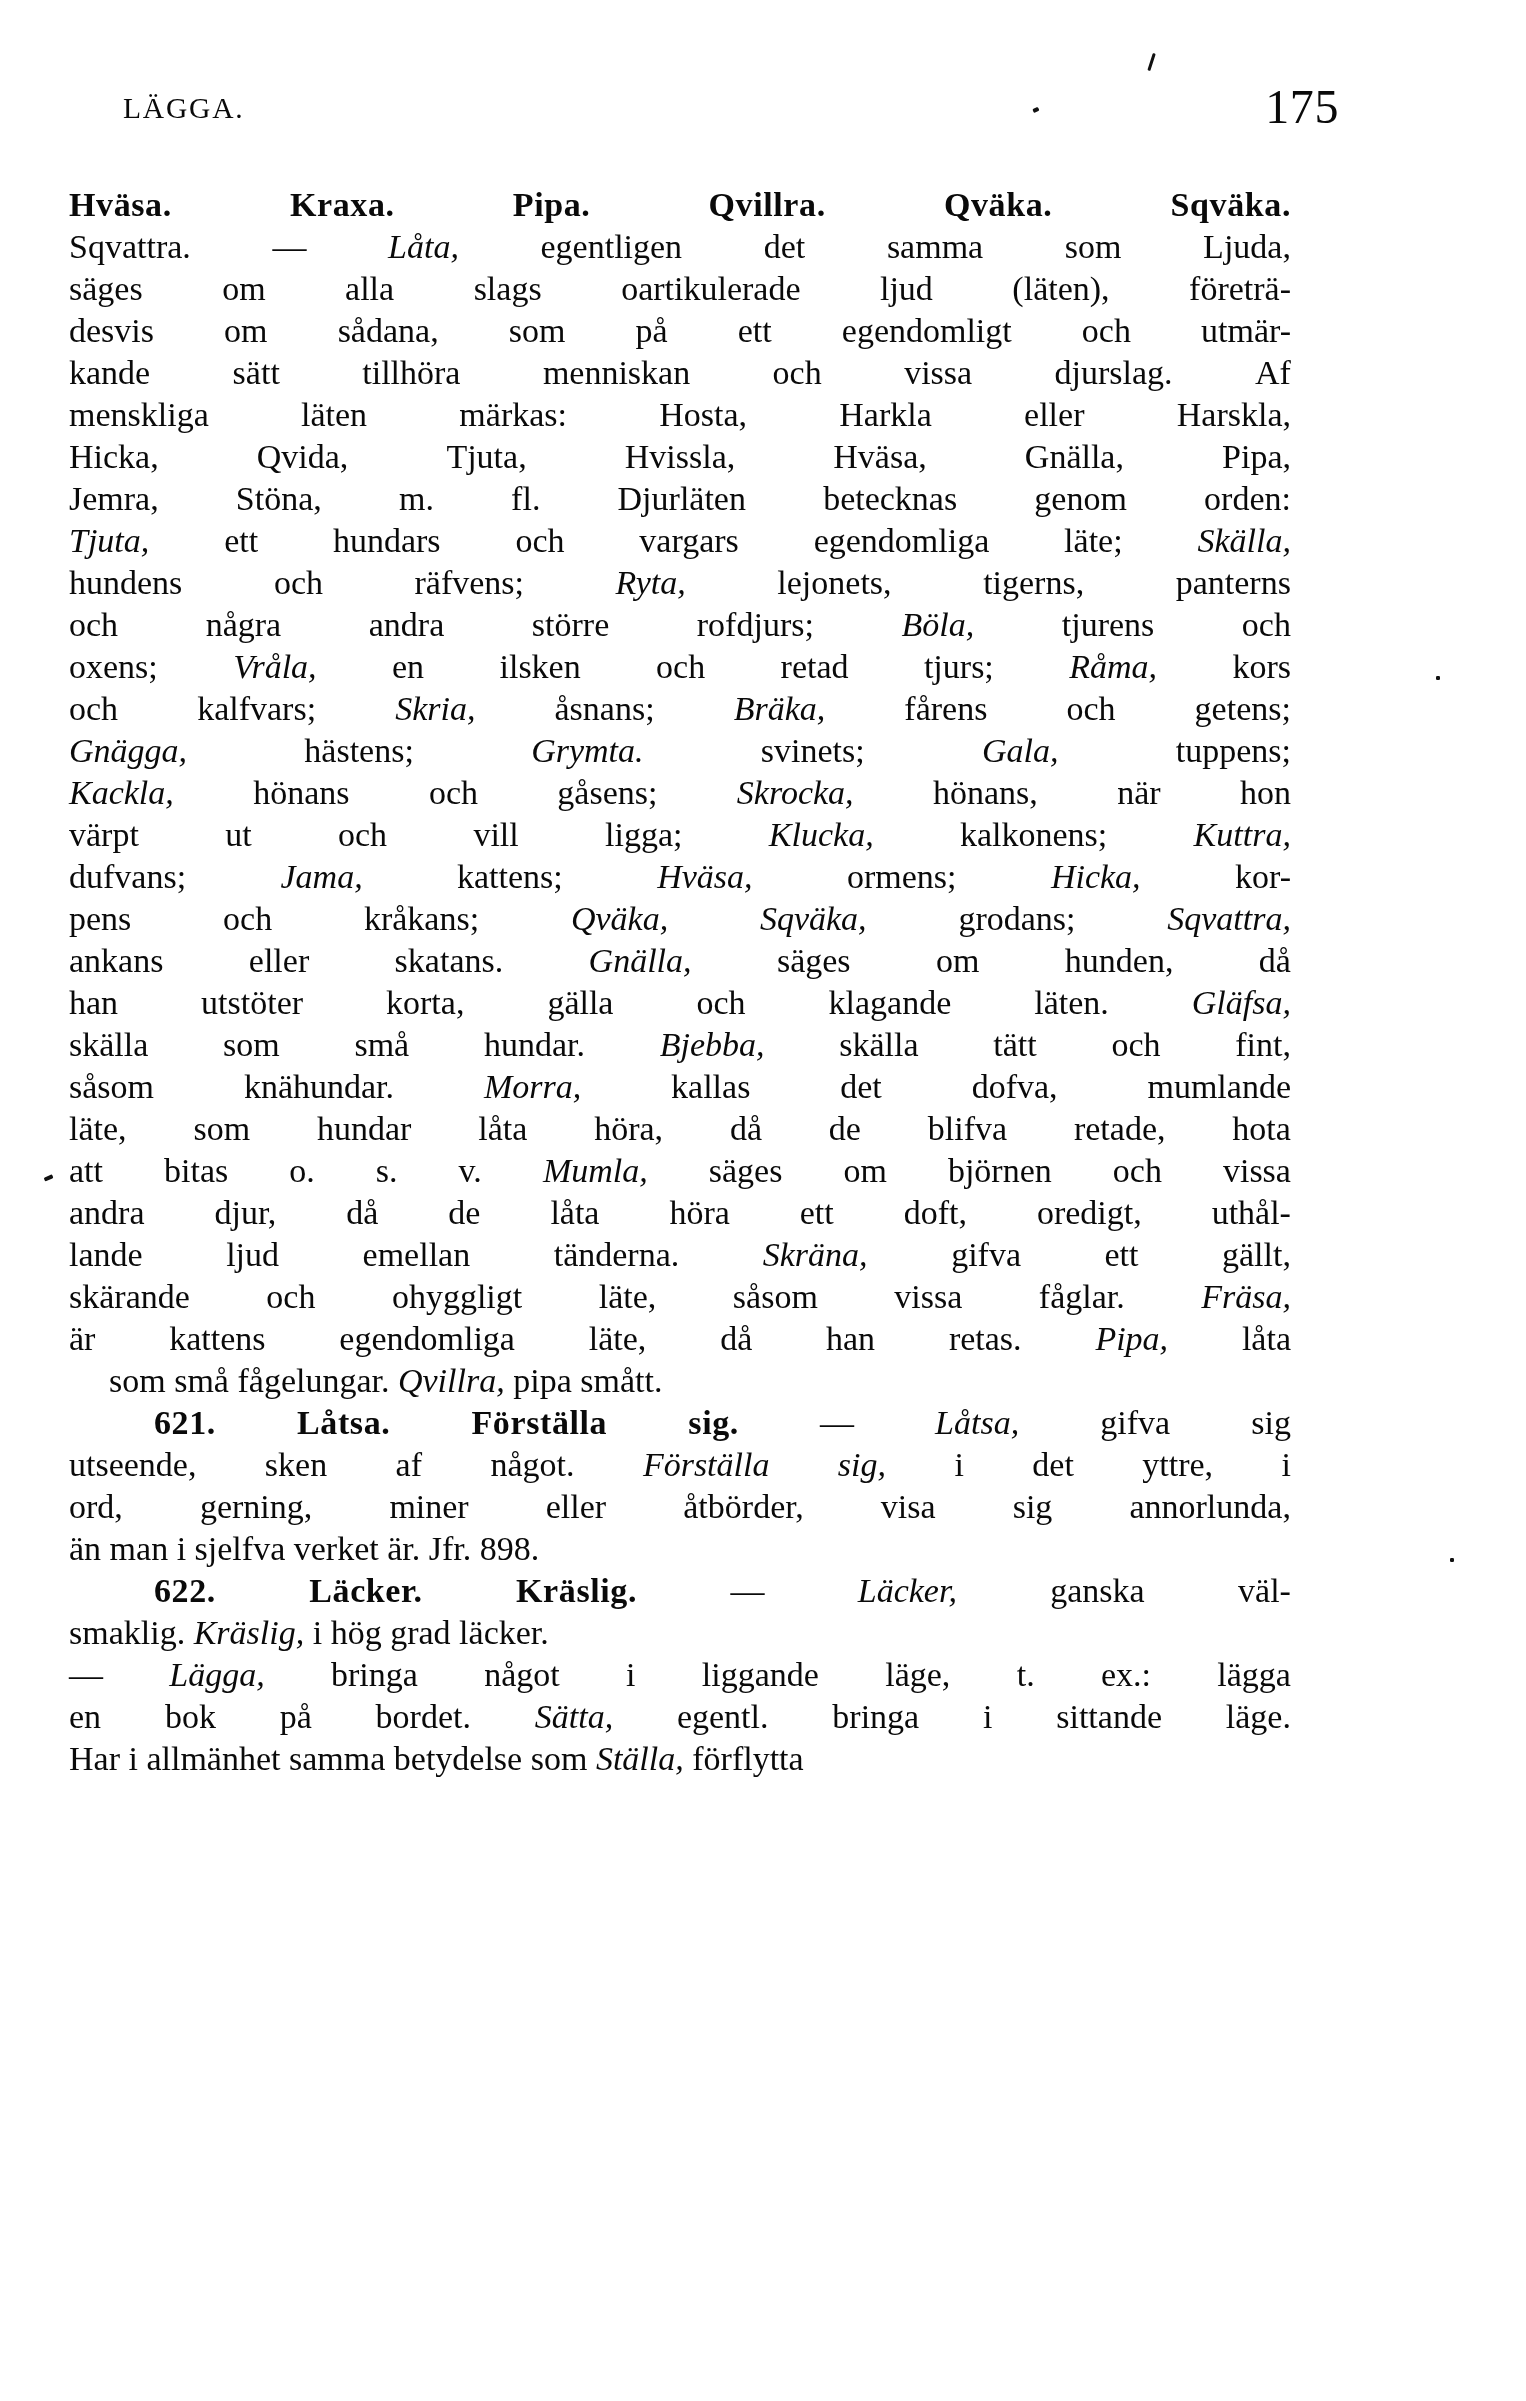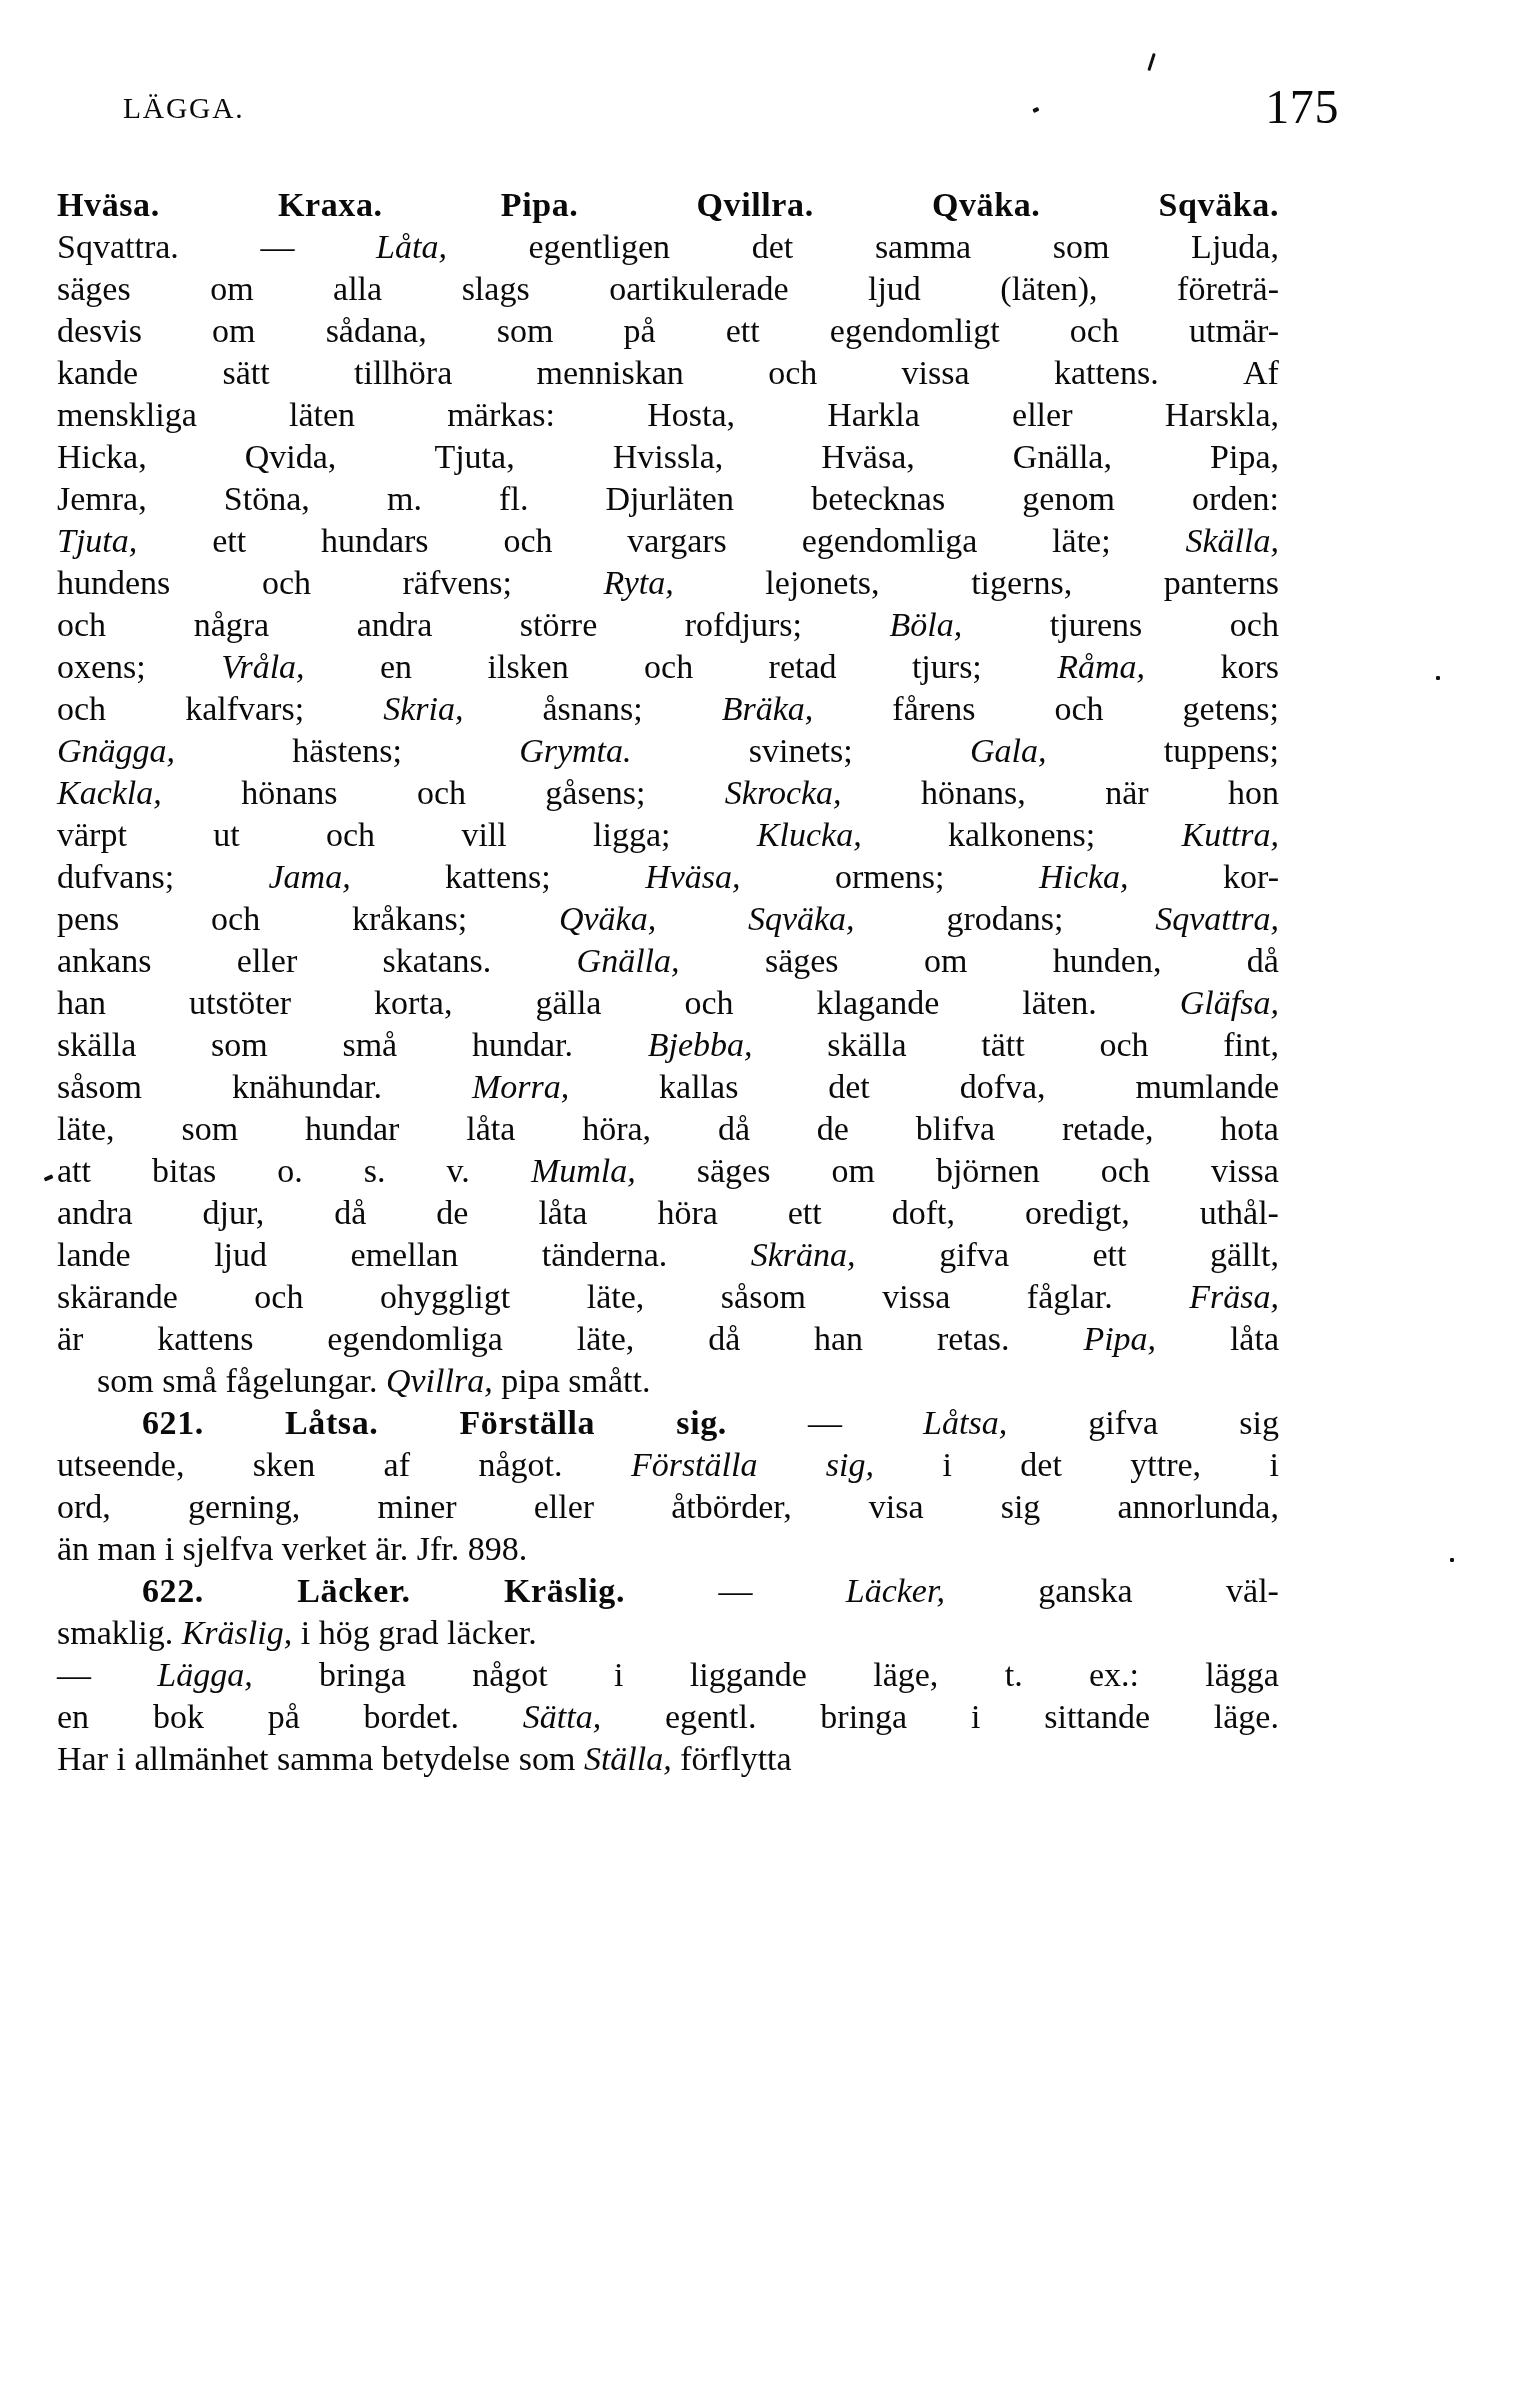--- a/index.html
+++ b/index.html
@@ -41,21 +41,21 @@
   .speck{position:absolute;background:#111;}
   .speck-a{left:1150px;top:53px;width:3.1px;height:18.4px;transform:rotate(18deg);border-radius:1.2px;}
   .speck-b{left:1033px;top:108px;width:5.5px;height:4.3px;transform:rotate(-25deg);border-radius:1.2px;}
   .speck-c{left:44px;top:1176px;width:8.6px;height:3.7px;transform:rotate(-24deg);border-radius:1.2px;}
   .speck-d{left:1436px;top:676px;width:4.3px;height:3.7px;border-radius:1.2px;}
   .speck-e{left:1450px;top:1558px;width:3.7px;height:3.7px;border-radius:1.2px;}
 
   
   .textblock{
     position:absolute;
-    left:57px;
+    left:69px;
     top:184px;
     width:1222px;
   }
   .ln{
     display:block;
     height:42px;
     line-height:42px;
     font-size:34px;
     white-space:nowrap;
     letter-spacing:0px;
@@ -131,21 +131,21 @@
         <span><span>och</span></span>
         <span><span>utmär-</span></span>
       </div>
       <div class="ln just">
         <span><span>kande</span></span>
         <span><span>sätt</span></span>
         <span><span>tillhöra</span></span>
         <span><span>menniskan</span></span>
         <span><span>och</span></span>
         <span><span>vissa</span></span>
-        <span><span>kattens.</span></span>
+        <span><span>djurslag.</span></span>
         <span><span>Af</span></span>
       </div>
       <div class="ln just">
         <span><span>menskliga</span></span>
         <span><span>läten</span></span>
         <span><span>märkas:</span></span>
         <span><span>Hosta,</span></span>
         <span><span>Harkla</span></span>
         <span><span>eller</span></span>
         <span><span>Harskla,</span></span>

